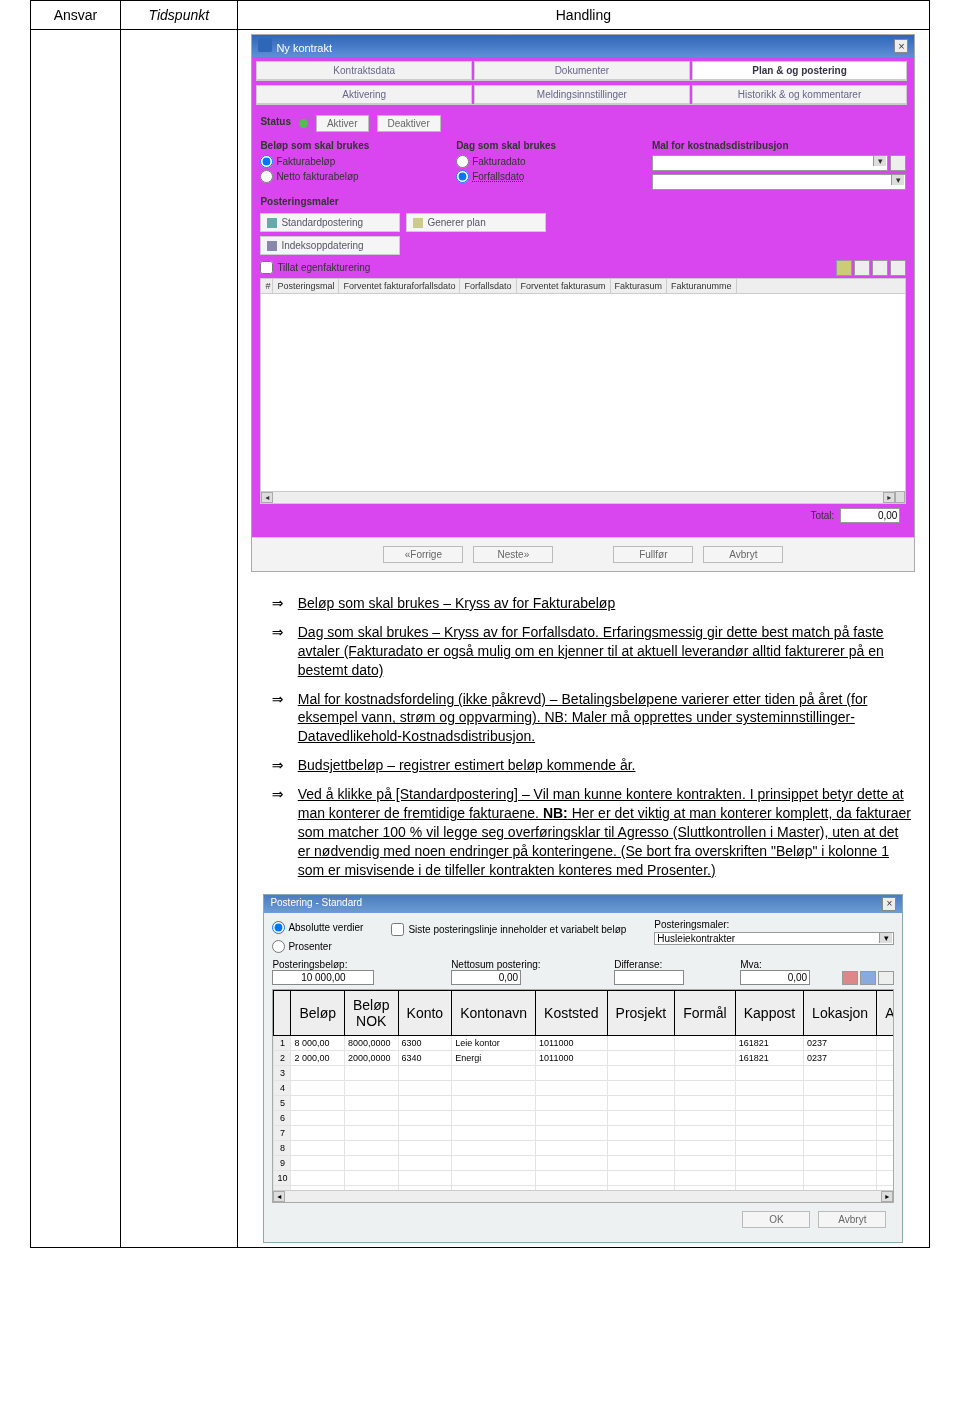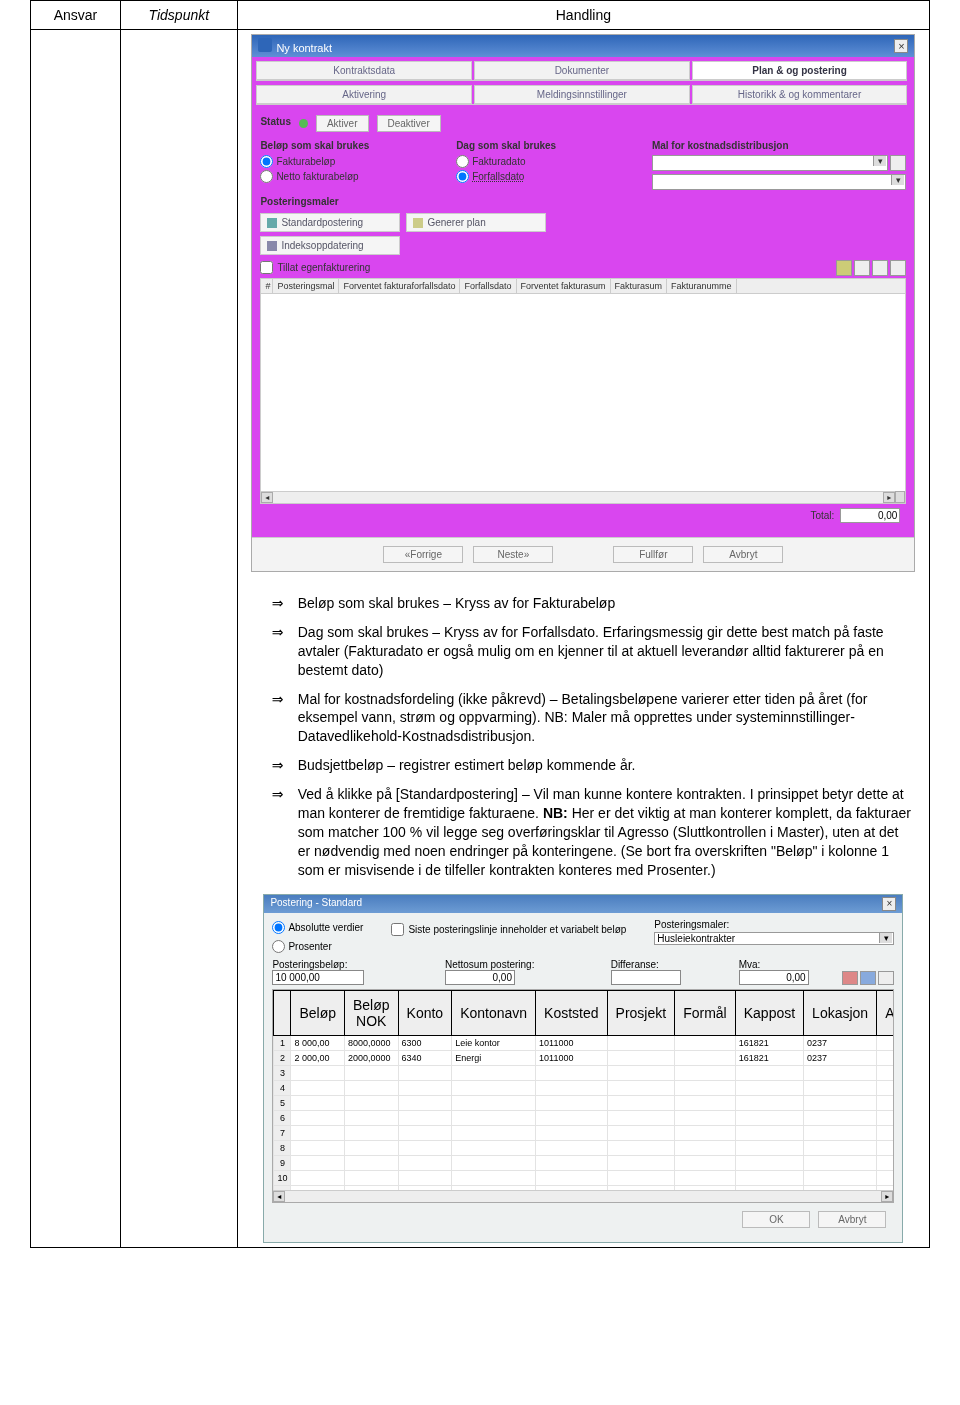--- a/index.html
+++ b/index.html
@@ -45,21 +45,21 @@
   .gridarea .scroll { position:absolute; bottom:0; left:0; right:10px; height:12px; background:#eee; border-top:1px solid #ccc;}
   .gridarea .scroll .h1 { position:absolute; left:0; width:12px; height:11px; background:#ddd; border:1px solid #aaa; font-size:8px; text-align:center;}
   .gridarea .scroll .h2 { position:absolute; right:0; width:12px; height:11px; background:#ddd; border:1px solid #aaa; font-size:8px; text-align:center;}
   .gridarea .vscroll { position:absolute; bottom:0; right:0; width:10px; height:12px; background:#ddd; border:1px solid #aaa;}
   .total-row { display:flex; justify-content:flex-end; align-items:center; gap:6px; padding:4px 6px; font-size:10px;}
   .total-row input { width:60px; text-align:right; font-size:10px; border:1px solid #999; padding:1px 2px;}
   .wizbtns { display:flex; gap:10px; justify-content:center; padding:8px 6px; border-top:1px solid #ccc; background:#f3f3f3;}
   .wizbtns .btn { width:80px; text-align:center;}
 
   
-  .bullets { margin: 22px 8px 14px 26px; font-size:14px; line-height:1.35;}
+  .bullets { margin: 22px 8px 14px 26px; font-size:14px; line-height:1.35;text-decoration:underline;}
   .bullets .item { position:relative; padding-left:26px; margin-bottom:10px;}
   .bullets .item::before { content:"⇒"; position:absolute; left:0; top:0; font-size:14px;}
 
   
   .post { width: 640px; border:1px solid #8aa; background:#eef1f1; margin:0 auto; font-size:10px;}
   .post-title { background:linear-gradient(#4a7dbf,#6d9cd4); color:#fff; padding:2px 6px; display:flex; justify-content:space-between;}
   .post-body { padding:6px 8px;}
   .post-top { display:flex; gap:28px; align-items:flex-start; margin-bottom:4px;}
   .post-top .col { display:flex; flex-direction:column; gap:2px;}
   .inp { border:1px solid #888; background:#fff; height:15px; font-size:10px; padding:0 2px;}
@@ -238,21 +238,21 @@
                       <input type="checkbox" style="">
                       <span>Siste posteringslinje inneholder et variabelt beløp</span>
                     </label>
           </div>
           <div class="col" style="flex:1">
             <span class="lbl">Posteringsmaler:</span>
             <div class="dropdown" style="height:16px;"><span style="font-size:10px;padding-left:2px;margin-top:16px;">Husleiekontrakter</span></div>
           </div>
         </div>
         <div style="display:flex; gap:20px; align-items:flex-end;">
-          <div class="col"><span class="lbl">Posteringsbeløp:</span><input class="inp" style="width: 92px; text-align: left;" value="10 000,00"></div>
+          <div class="col"><span class="lbl">Posteringsbeløp:</span><input class="inp" style="width: 102px; text-align: center;" value="10 000,00"></div>
           <div class="col"><span class="lbl">Nettosum postering:</span><input class="inp" style="width: 70px; text-align: right;" readonly="" value="0,00"></div>
           <div class="col"><span class="lbl">Differanse:</span><input class="inp" style="width: 70px;" readonly="" value=""></div>
           <div class="col"><span class="lbl">Mva:</span><input class="inp" style="width: 70px; text-align: right;" readonly="" value="0,00"></div>
           <div class="post-icons" style="flex:1">
             <div class="sq" style="background:#d88"></div>
             <div class="sq" style="background:#8ad"></div>
             <div class="sq"></div>
           </div>
         </div>
 

